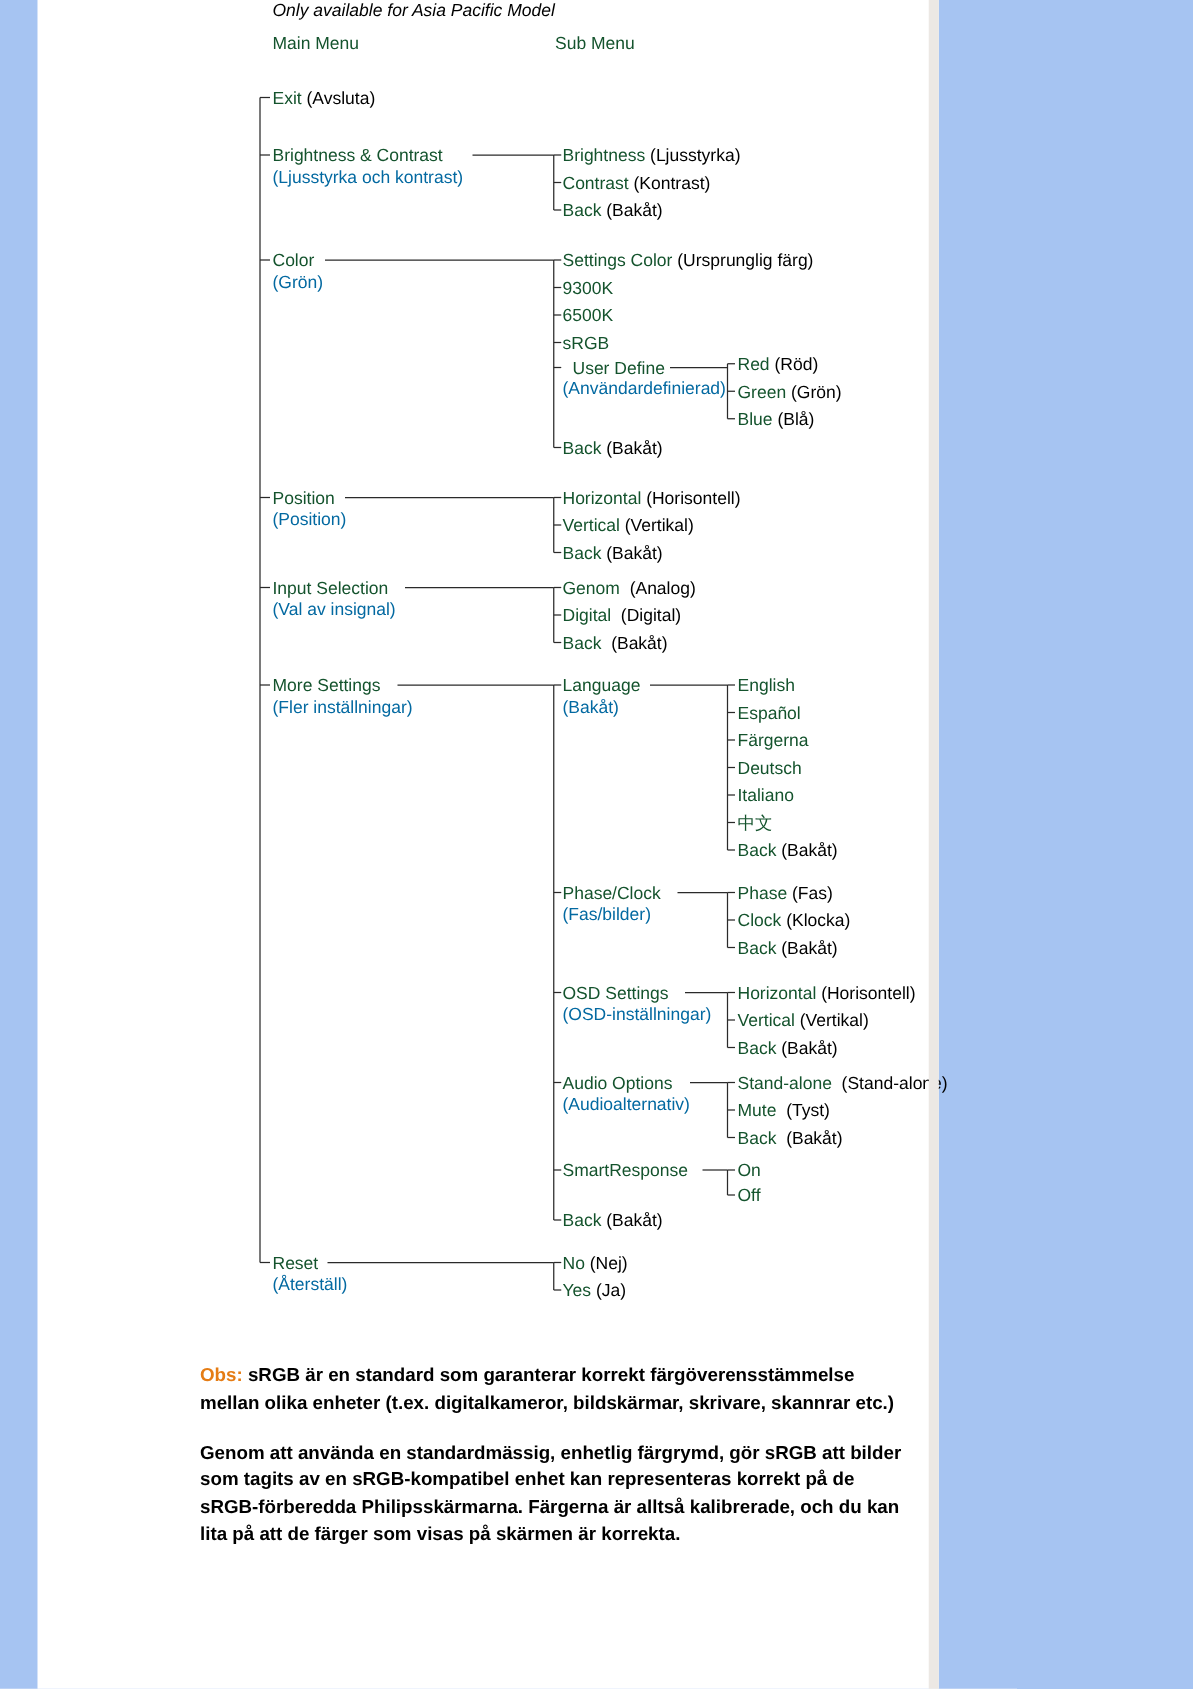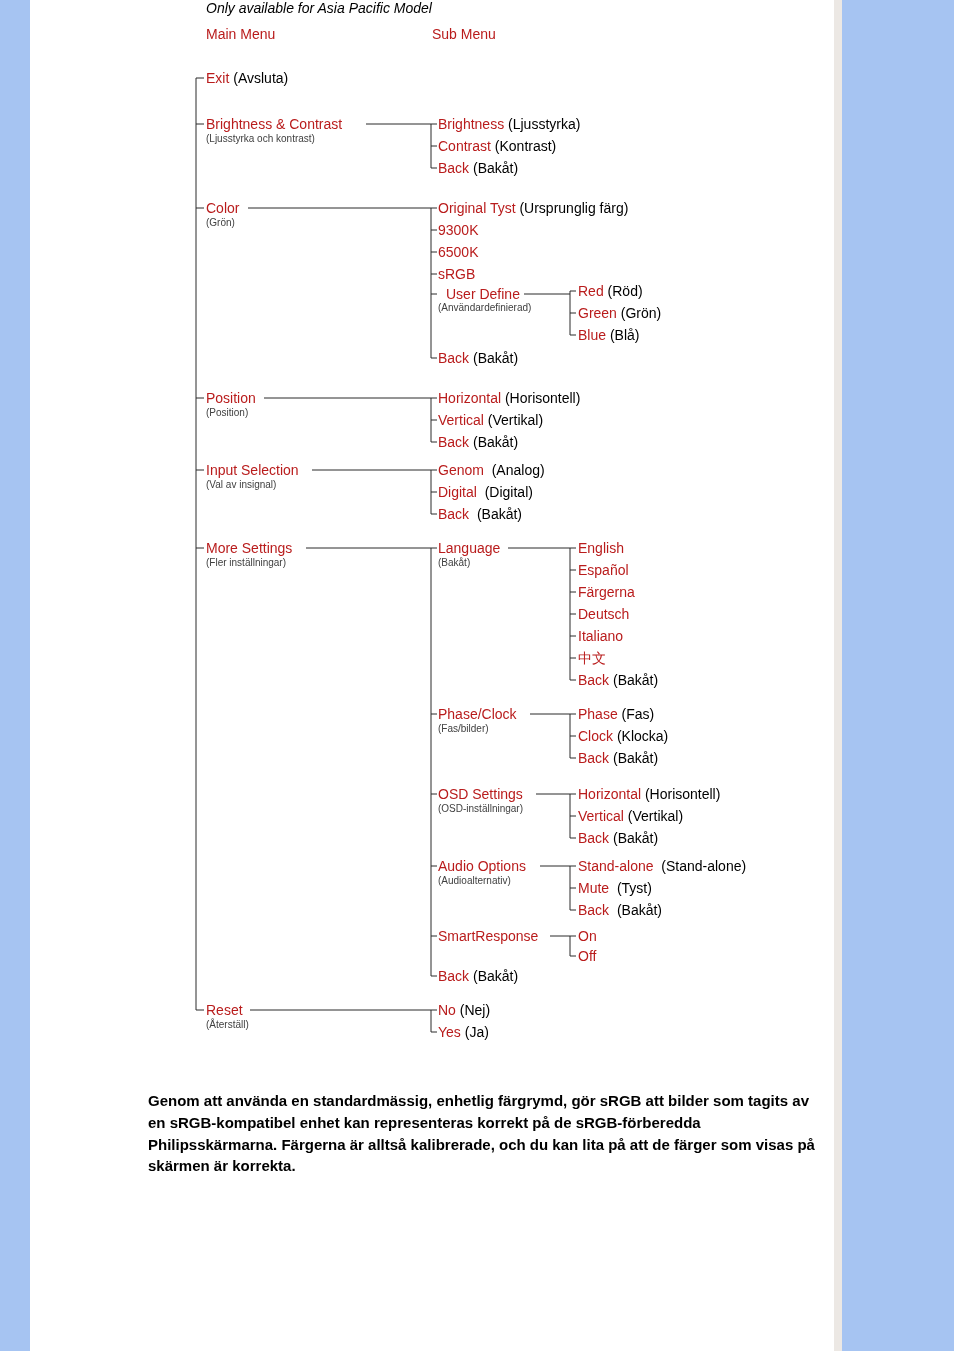--- a/index.html
+++ b/index.html
@@ -4,23 +4,23 @@
 <style>
 html,body{margin:0;padding:0}
 body{
   background:#a6c4f2;
   font-family:Verdana,Arial,sans-serif;
   font-size:14px;
   color:#000;
 }
 .page{
   box-sizing:border-box;
-  width:812px;
+  width:721px;
   margin:0 16px 0 30px;
-  padding:0 0 60px 0;
+  padding:0 0 60px 12px;
   background:#fff;
   min-height:1351px;
   position:relative;
 }
 .page::after{
   content:"";
   position:absolute;
   right:0;top:0;bottom:0;
   width:8px;
   background:#ece8e4;
@@ -37,25 +37,25 @@
 .note-block .obs{color:#e57c14}
 .note-block p{margin:0 0 18px 0}
 
 
 .diagram{
   position:relative;
   width:720px;
   height:1060px;
   font-size:14px;
 }
-.diagram .blue{color:#b91c1c}
+.diagram .blue{color:#14532d}
 .diagram .black{color:#000}
 .diagram .ital{font-style:italic}
 .diagram .lbl{position:absolute;white-space:nowrap;line-height:1.2}
-.diagram .sub{position:absolute;white-space:nowrap;color:#404040;font-size:10px}
+.diagram .sub{position:absolute;white-space:nowrap;color:#0369a1;font-size:14px}
 
 svg.lines{position:absolute;left:0;top:0}
 svg.lines line{stroke:#2a2a2a;stroke-width:1}
 </style>
 </head>
 <body>
 
 <div class="page">
   <div class="inner">
 
@@ -68,21 +68,21 @@
       <div class="lbl" style="left:58px;top:70px"><span class="blue">Exit</span> <span class="black">(Avsluta)</span></div>
 
       <div class="lbl blue" style="left:58px;top:116px">Brightness &amp;  Contrast</div>
       <div class="sub" style="left:58px;top:133px">(Ljusstyrka och kontrast)</div>
       <div class="lbl" style="left:290px;top:116px"><span class="blue">Brightness</span> <span class="black">(Ljusstyrka)</span></div>
       <div class="lbl" style="left:290px;top:138px"><span class="blue">Contrast</span> <span class="black">(Kontrast)</span></div>
       <div class="lbl" style="left:290px;top:160px"><span class="blue">Back</span> <span class="black">(Bakåt)</span></div>
 
       <div class="lbl blue" style="left:58px;top:200px">Color</div>
       <div class="sub" style="left:58px;top:217px">(Grön)</div>
-      <div class="lbl" style="left:290px;top:200px"><span class="blue">Original Tyst</span> <span class="black">(Ursprunglig färg)</span></div>
+      <div class="lbl" style="left:290px;top:200px"><span class="blue">Settings Color</span> <span class="black">(Ursprunglig färg)</span></div>
       <div class="lbl blue" style="left:290px;top:222px">9300K</div>
       <div class="lbl blue" style="left:290px;top:244px">6500K</div>
       <div class="lbl blue" style="left:290px;top:266px">sRGB</div>
       <div class="lbl blue" style="left:298px;top:286px">User Define</div>
       <div class="sub" style="left:290px;top:302px">(Användardefinierad)</div>
       <div class="lbl" style="left:430px;top:283px"><span class="blue">Red</span> <span class="black">(Röd)</span></div>
       <div class="lbl" style="left:430px;top:305px"><span class="blue">Green</span> <span class="black">(Grön)</span></div>
       <div class="lbl" style="left:430px;top:327px"><span class="blue">Blue</span> <span class="black">(Blå)</span></div>
       <div class="lbl" style="left:290px;top:350px"><span class="blue">Back</span> <span class="black">(Bakåt)</span></div>
 
@@ -228,17 +228,18 @@
         <line x1="422" y1="956" x2="428" y2="956"></line>
 
         <line x1="102" y1="1010" x2="283" y2="1010"></line>
         <line x1="283" y1="1010" x2="283" y2="1032"></line>
         <line x1="283" y1="1010" x2="289" y2="1010"></line>
         <line x1="283" y1="1032" x2="289" y2="1032"></line>
       </svg>
     </div>
 
     <div class="note-block">
+      <p><span class="obs">Obs:</span><span> sRGB är en standard som garanterar korrekt färgöverensstämmelse mellan olika enheter (t.ex. digitalkameror, bildskärmar, skrivare, skannrar etc.)</span></p>
       <p>Genom att använda en standardmässig, enhetlig färgrymd, gör sRGB att bilder som tagits av en sRGB-kompatibel enhet kan representeras korrekt på de sRGB-förberedda Philipsskärmarna. Färgerna är alltså kalibrerade, och du kan lita på att de färger som visas på skärmen är korrekta.</p>
     </div>
 
   </div>
 </div>
 
 </body></html>

